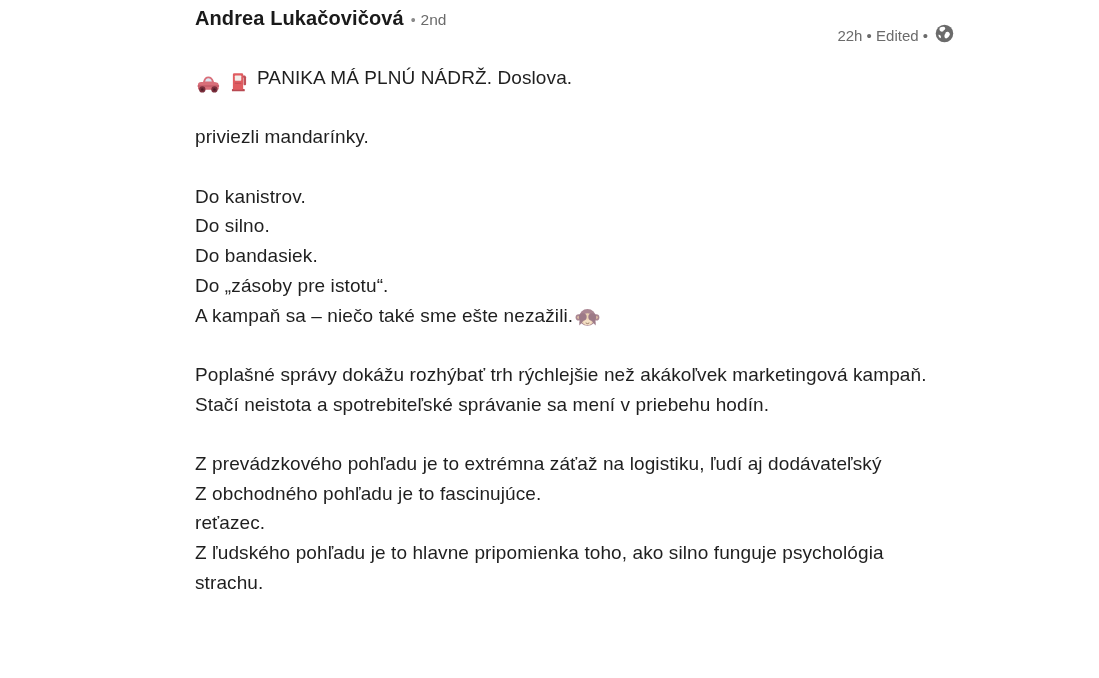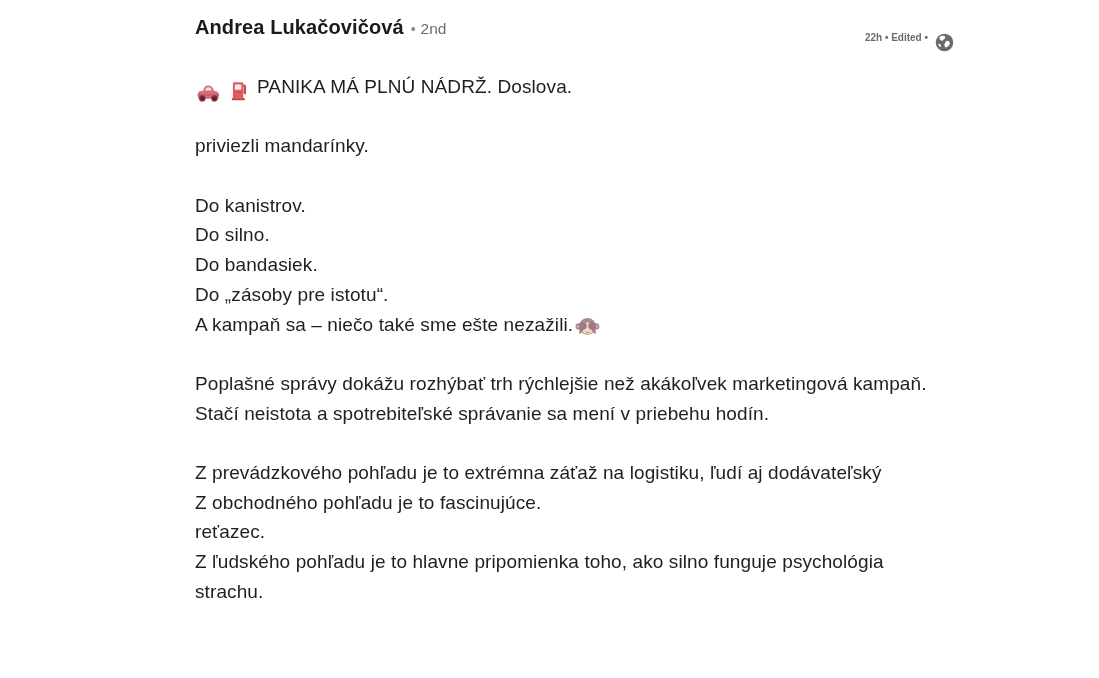--- a/index.html
+++ b/index.html
@@ -9,21 +9,21 @@
   }
   body {
     width: 1099px;
     height: 678px;
     position: relative;
     font-family: "Liberation Sans", sans-serif;
     overflow: hidden;
   }
   .post {
     position: absolute;
-    left: 0; top: 9px;
+    left: 0; top: 0;
     width: 1099px;
     height: 538px;
     background: #ffffff;
   }
   .header-left {
     position: absolute;
     left: 195px;
     top: 5px;
   }
   .name-row {
@@ -53,26 +53,25 @@
     font-size: 15.5px;
     line-height: 19px;
     color: #6b6b6b;
     white-space: nowrap;
   }
   .post-meta {
     position: absolute;
     top: 23px;
     right: 144px;
     display: flex;
-    align-items: flex-start;
+    align-items: flex-end;
     gap: 6px;
-    font-size: 10px;
+    font-size: 15px;
     color: #6b6b6b;
     white-space: nowrap;
-    font-weight: bold;
   }
   .globe {
     display: inline-flex;
     align-items: center;
   }
   .post-body {
     position: absolute;
     left: 195px;
     top: 63px;
     width: 830px;

